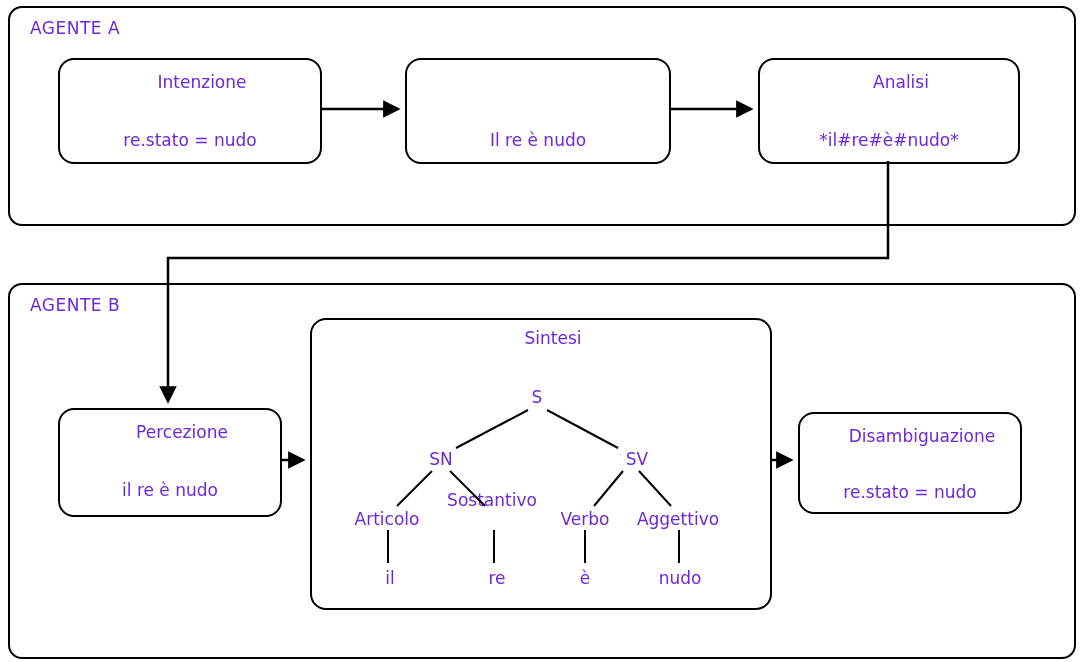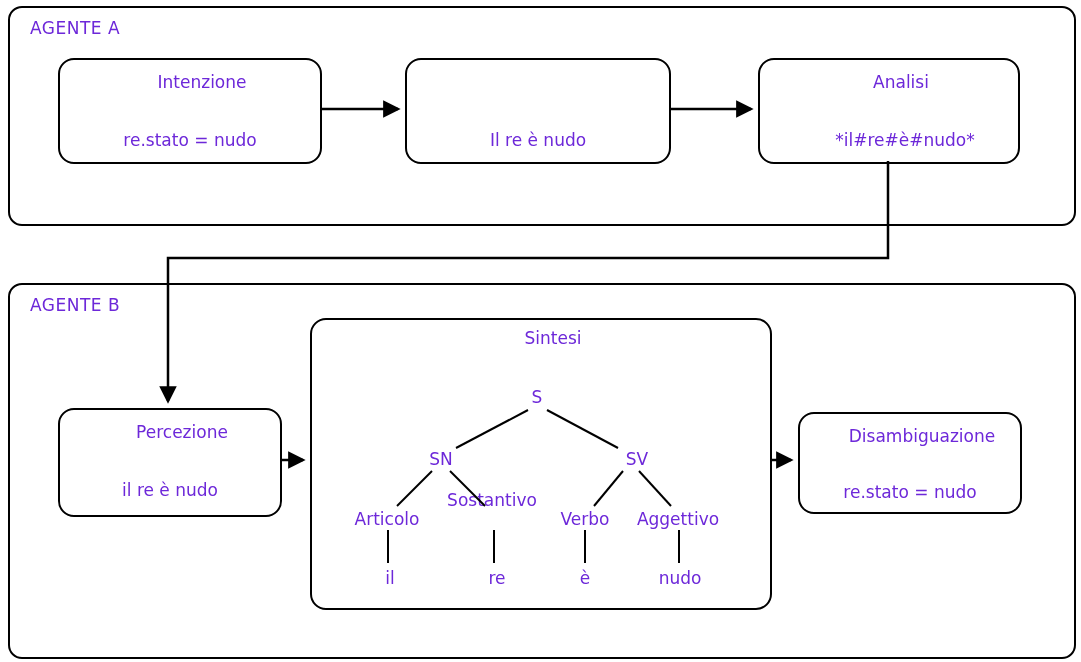--- a/index.html
+++ b/index.html
@@ -79,21 +79,21 @@
     <div class="title">Intenzione</div>
     <div class="value" style="top:70px;">re.stato = nudo</div>
   </div>
 
   <div class="box" style="left:405px; top:58px; width:262px; height:102px;">
     <div class="value" style="top:70px;">Il re è nudo</div>
   </div>
 
   <div class="box" style="left:758px; top:58px; width:258px; height:102px;">
     <div class="title">Analisi</div>
-    <div class="value" style="top:70px;padding-left:16px;">*il#re#è#nudo*</div>
+    <div class="value" style="top:70px;">*il#re#è#nudo*</div>
   </div>
 
   <div class="container" style="left:8px; top:283px; width:1064px; height:372px;">
     <div class="container-label">AGENTE B</div>
   </div>
 
   <div class="box" style="left:58px; top:408px; width:220px; height:105px;">
     <div class="title">Percezione</div>
     <div class="value" style="top:70px;">il re è nudo</div>
   </div>

